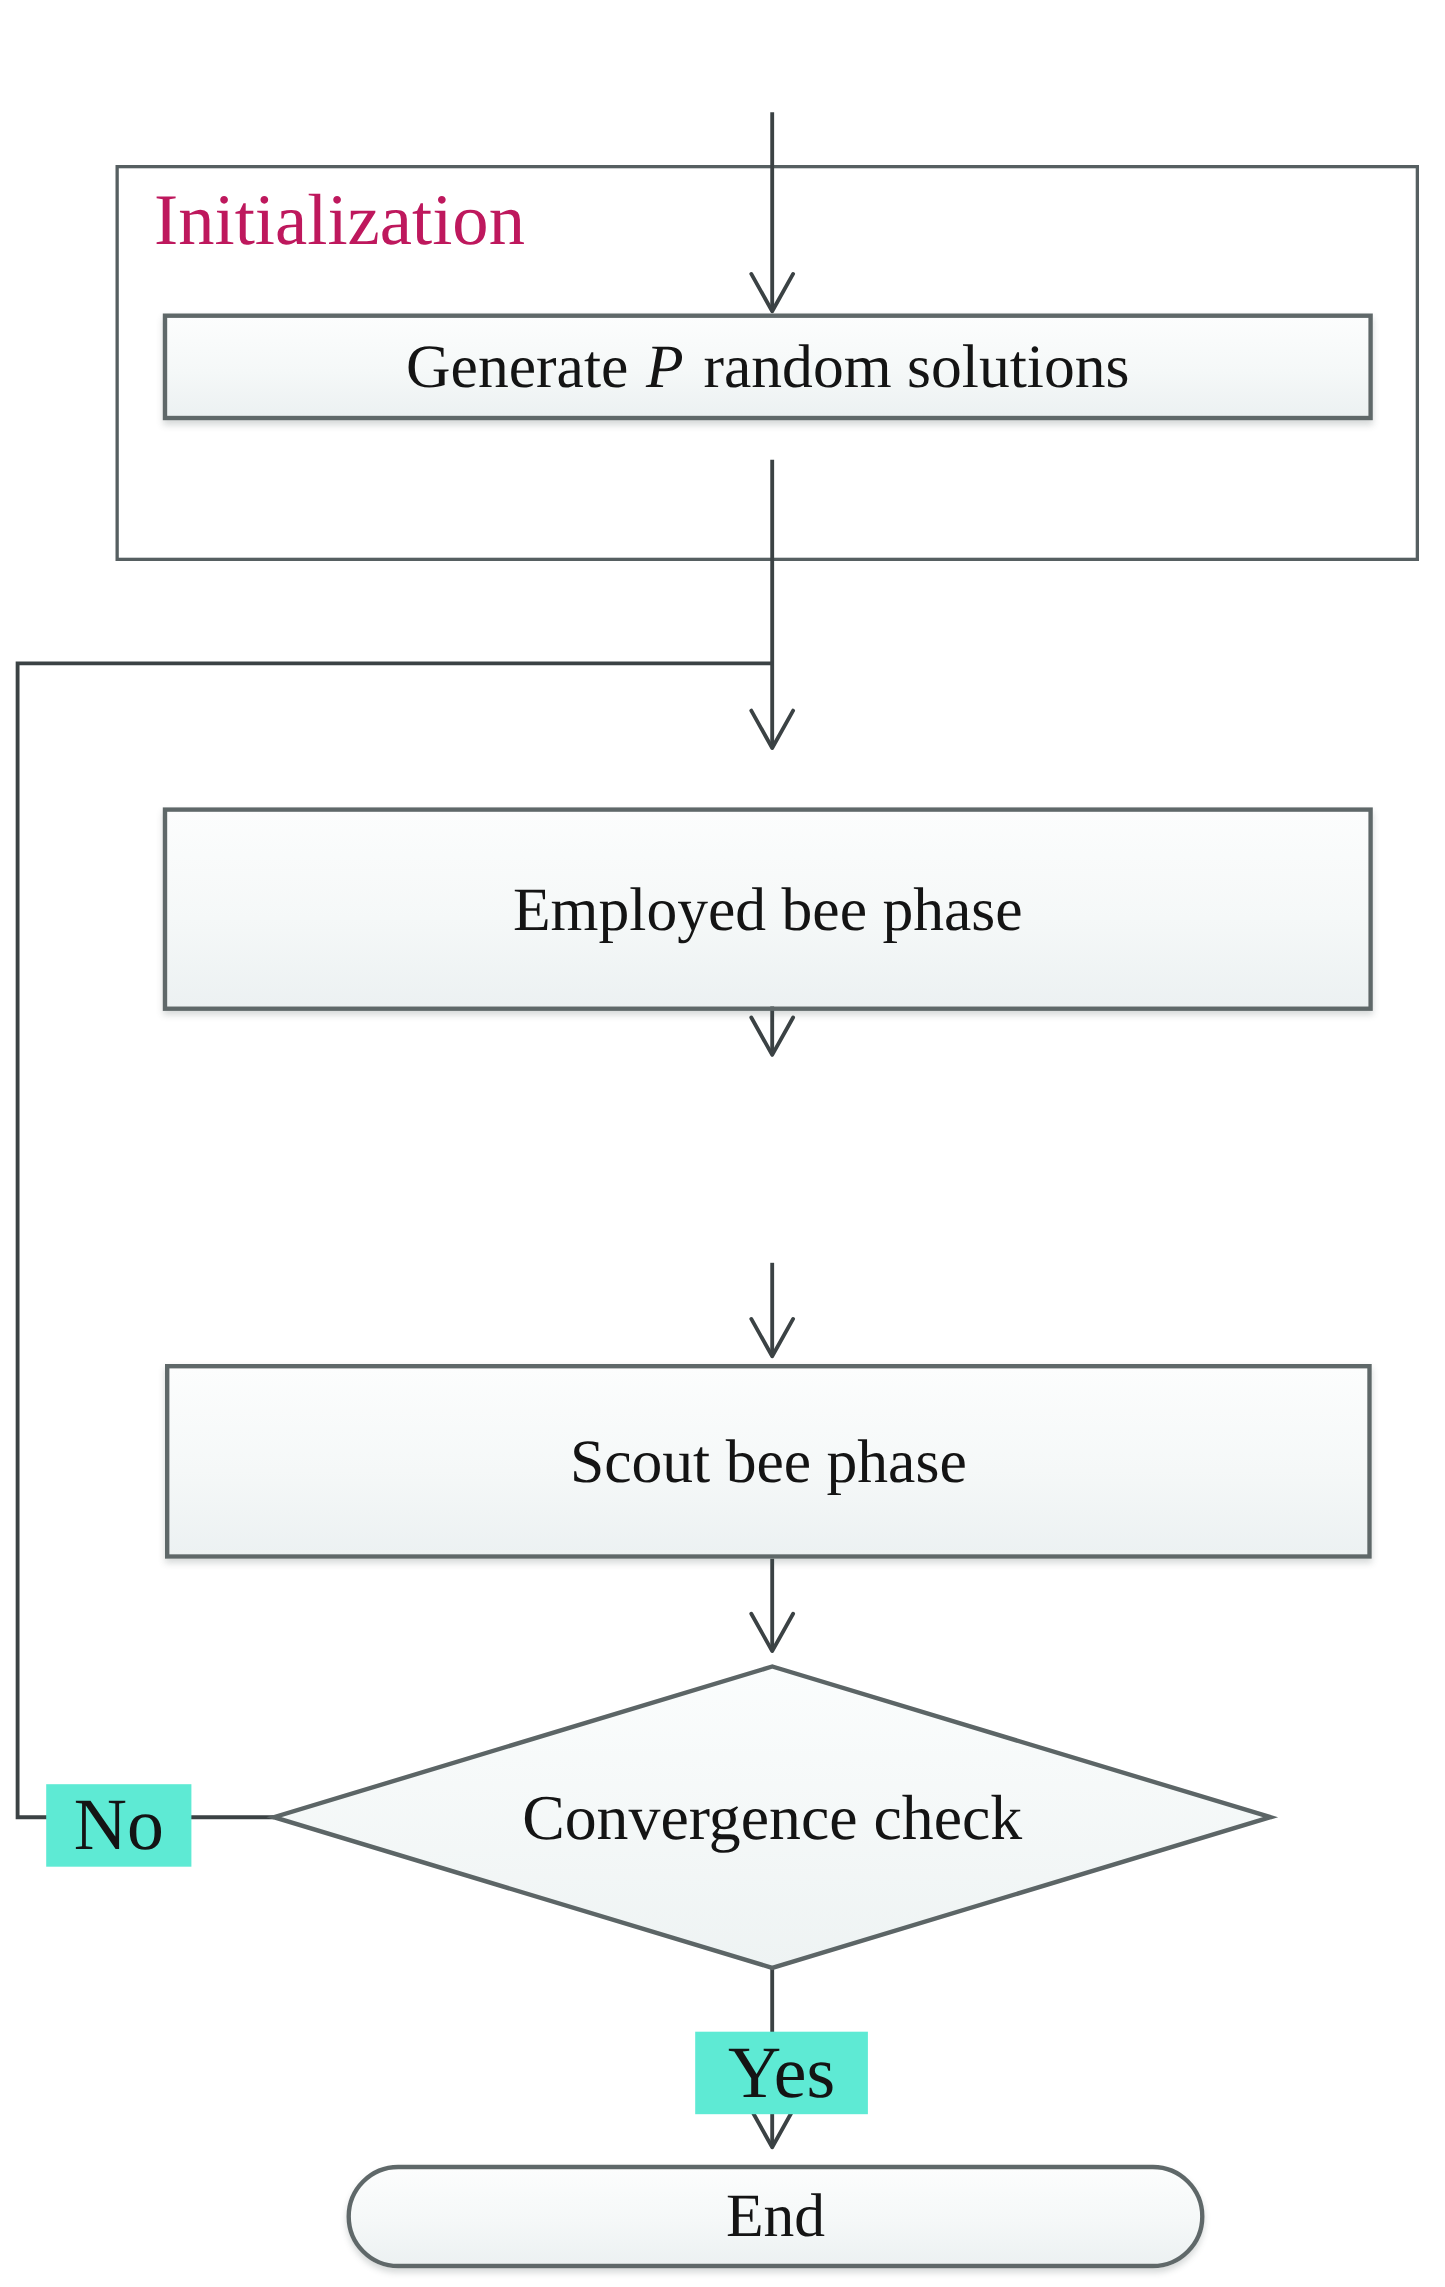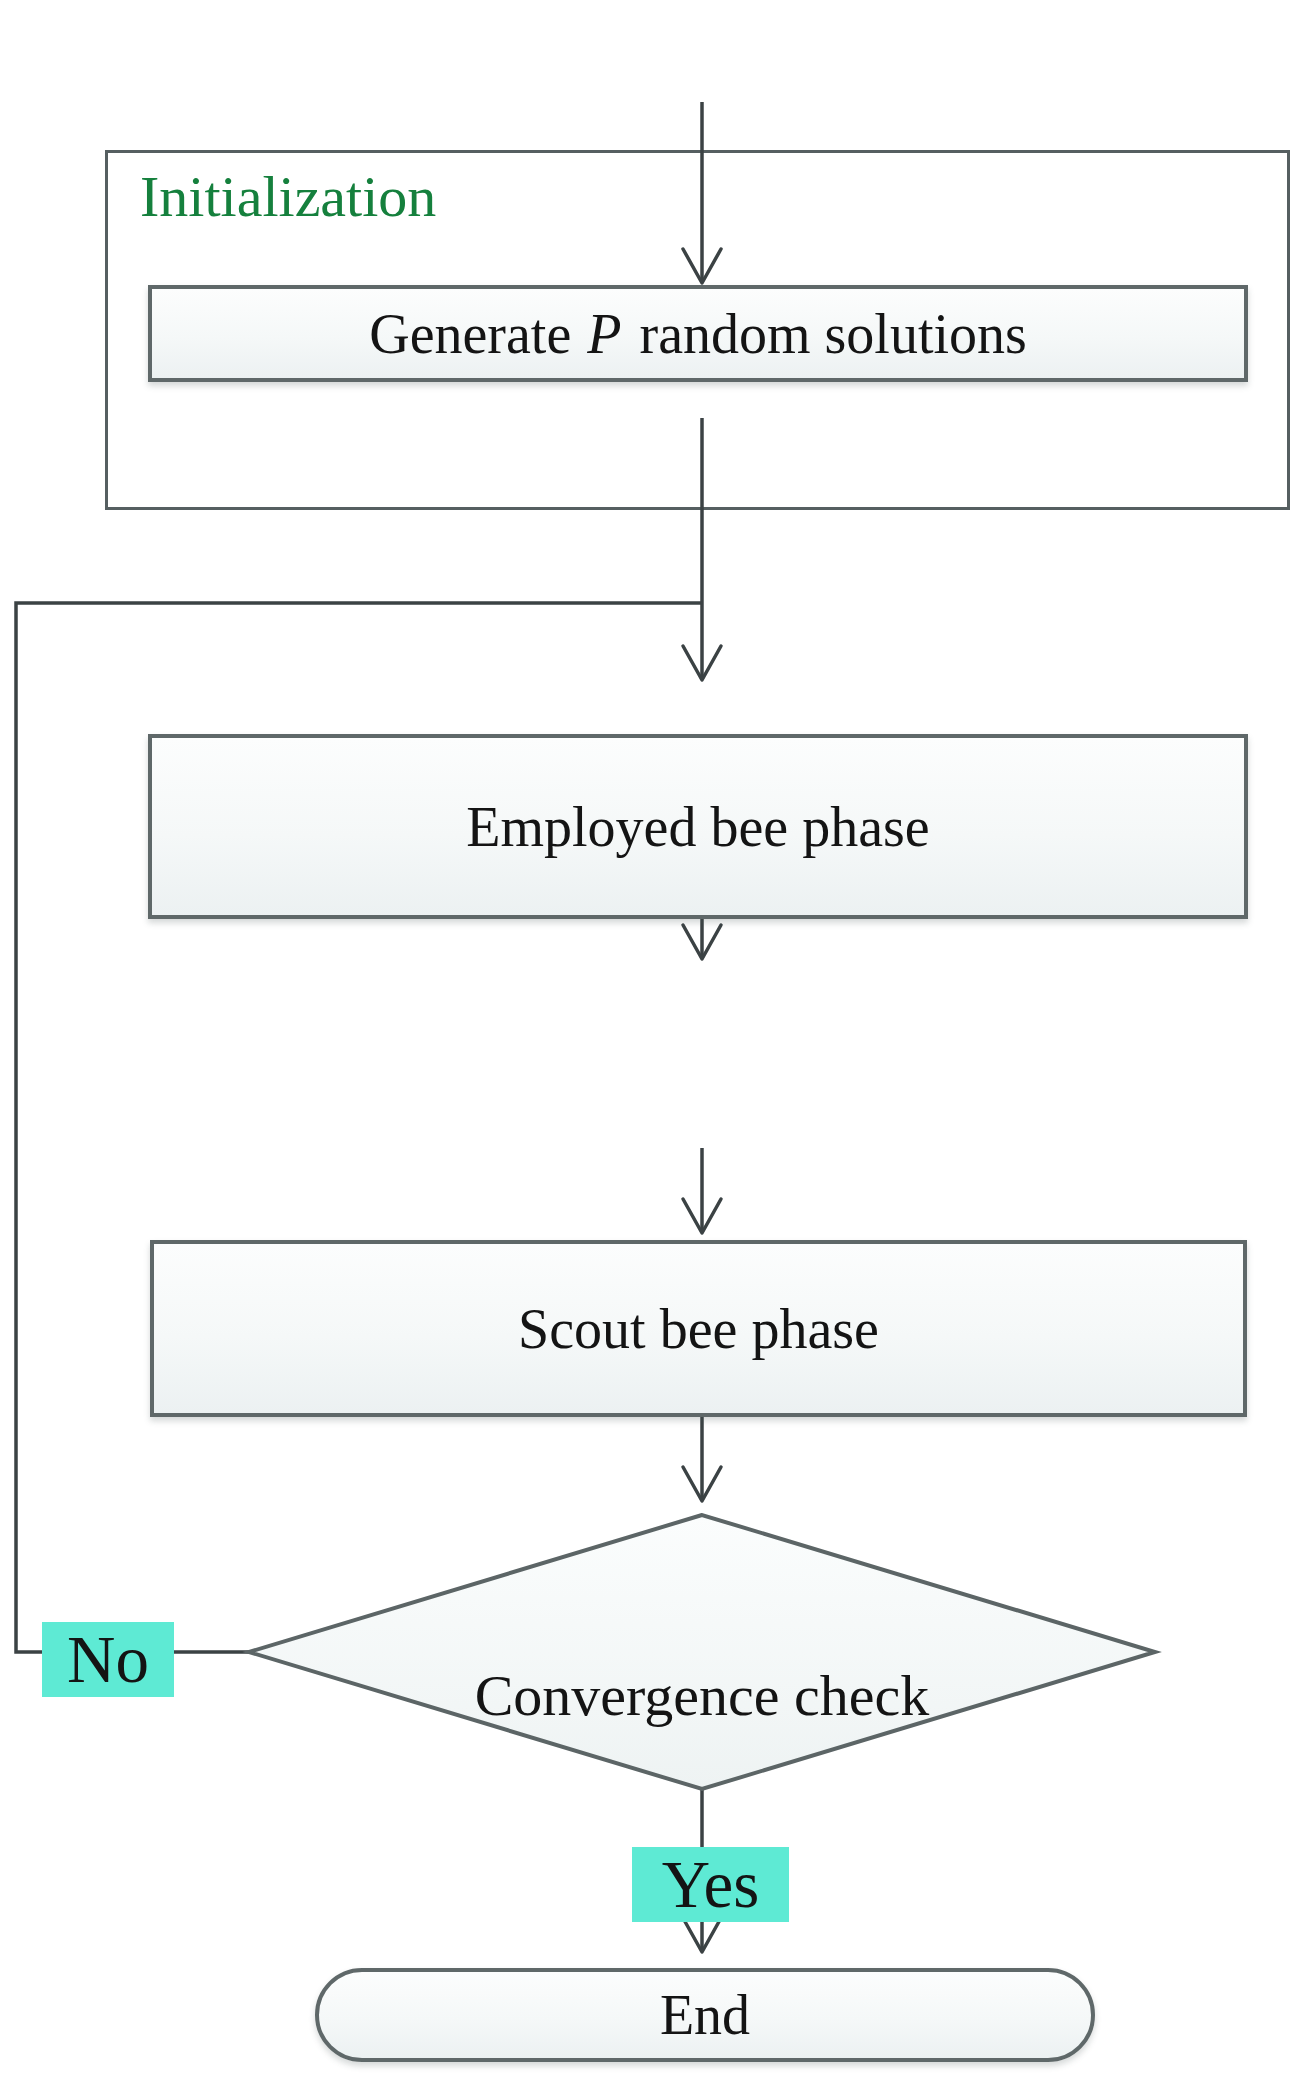--- a/index.html
+++ b/index.html
@@ -18,40 +18,39 @@
   .diamond{stroke:#5c6566;stroke-width:4;}
 
   .group-box{
     position:absolute;z-index:1;
     border:3px solid #565f61;
     background:#ffffff;
     box-sizing:border-box;
   }
   .group-label{
     position:absolute;z-index:4;
-    font-size:58px;line-height:1;
-    color:#15803d;
+    font-size:66px;line-height:1;
+    color:#be185d;
   }
   .node{
     position:absolute;z-index:3;
     box-sizing:border-box;
     border:4px solid #5f6869;
     background:linear-gradient(180deg,#fcfdfd 0%,#f5f8f8 55%,#ecf1f2 100%);
     box-shadow:0 4px 6px rgba(70,80,82,0.22);
     display:flex;align-items:center;justify-content:center;
     font-size:56px;line-height:1;color:#141414;
     text-align:center;
   }
   .terminator{border-radius:50px;}
   .var{font-style:italic;padding:0 4px 0 2px;}
   .decision-label{
     position:absolute;z-index:4;
     font-size:58px;line-height:1;color:#141414;
     text-align:center;
-    margin-top:43px;
   }
   .edge-label{
     position:absolute;z-index:4;
     background:#5eead4;
     font-size:67px;line-height:1;color:#141414;
     text-align:center;
     padding:4px 6px;
   }
 </style>
 </head>

